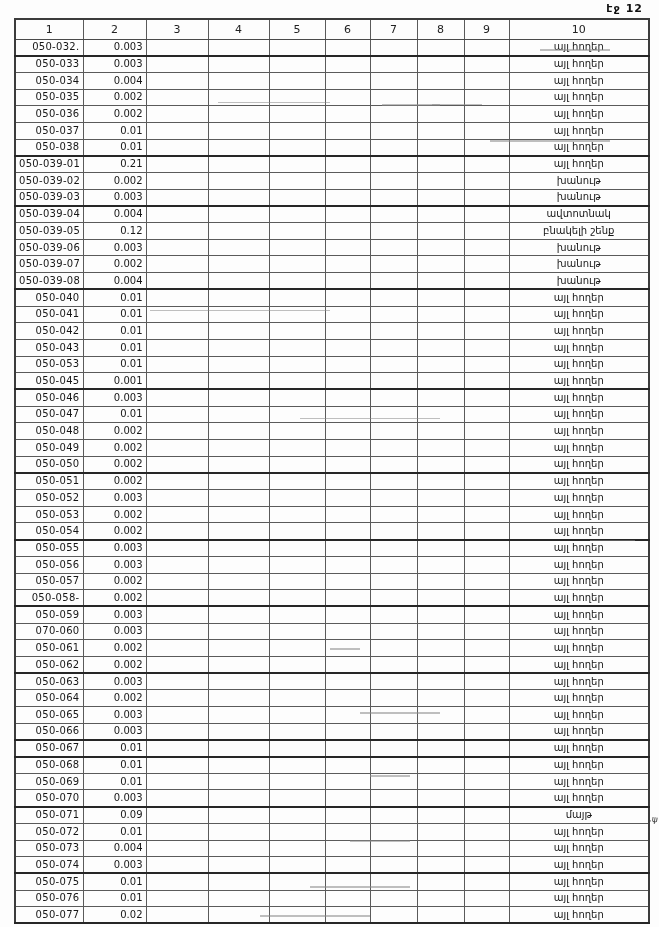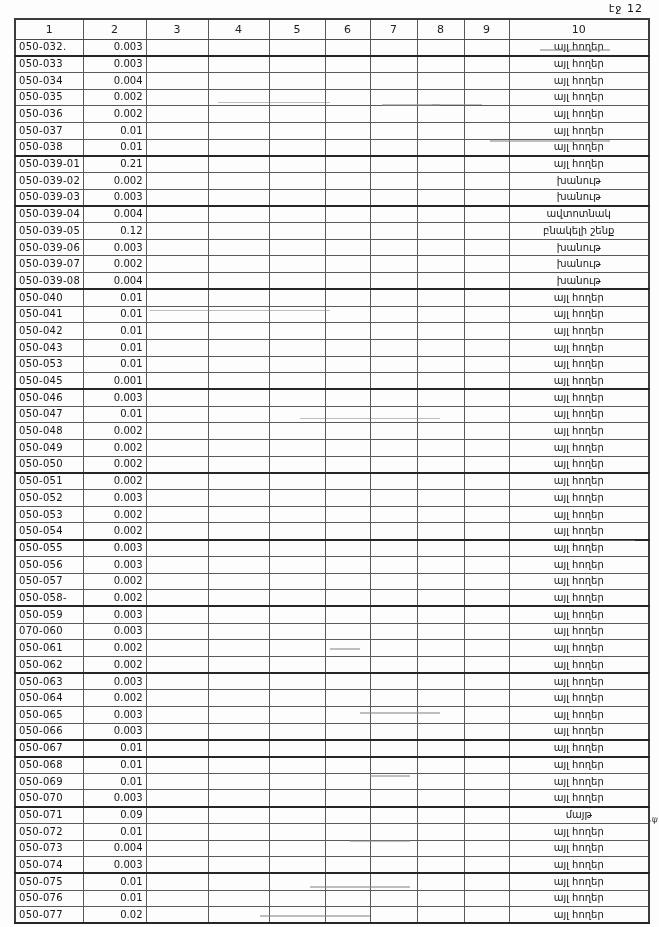--- a/index.html
+++ b/index.html
@@ -1,38 +1,38 @@
 <!DOCTYPE html>
 <html><head>
 <meta charset="utf-8">
 <style>
   html,body{margin:0;padding:0;}
   body{
     width:659px;height:927px;position:relative;background:#fdfdfd;
     font-family:"DejaVu Sans",sans-serif;color:#161616;overflow:hidden;
   }
   .page-label{
-    position:absolute;top:2px;right:16px;font-size:11px;font-weight:normal;
+    position:absolute;top:2px;right:16px;font-size:11px;font-weight:bold;
     letter-spacing:1px;color:#101010;
   }
   table.doc{
     position:absolute;top:18px;left:14px;width:634px;
     border-collapse:collapse;table-layout:fixed;
     border:2px solid #3c3c3c;
   }
   th,td{
     border:1px solid #5a5a5a;box-sizing:border-box;overflow:hidden;
     white-space:nowrap;font-size:10px;line-height:1;padding:0 3px;
   }
   th{
     height:20px;font-weight:normal;font-size:11px;text-align:center;
     color:#222;border-bottom:1px solid #4a4a4a;
   }
   td{height:16.7px;}
-  td.code{text-align:left;letter-spacing:0.3px;}
+  td.code{text-align:right;letter-spacing:0.3px;}
   td.value{text-align:right;}
   td.label{text-align:center;}
   tr.heavy td{border-bottom:2px solid #262626;}
   .stray-mark{
     position:absolute;top:814px;right:1px;font-size:9px;color:#3a3a3a;
     transform:rotate(8deg);
   }
   .smudge{position:absolute;background:#8a8a8a;opacity:.55;pointer-events:none;}
 </style>
 </head>

